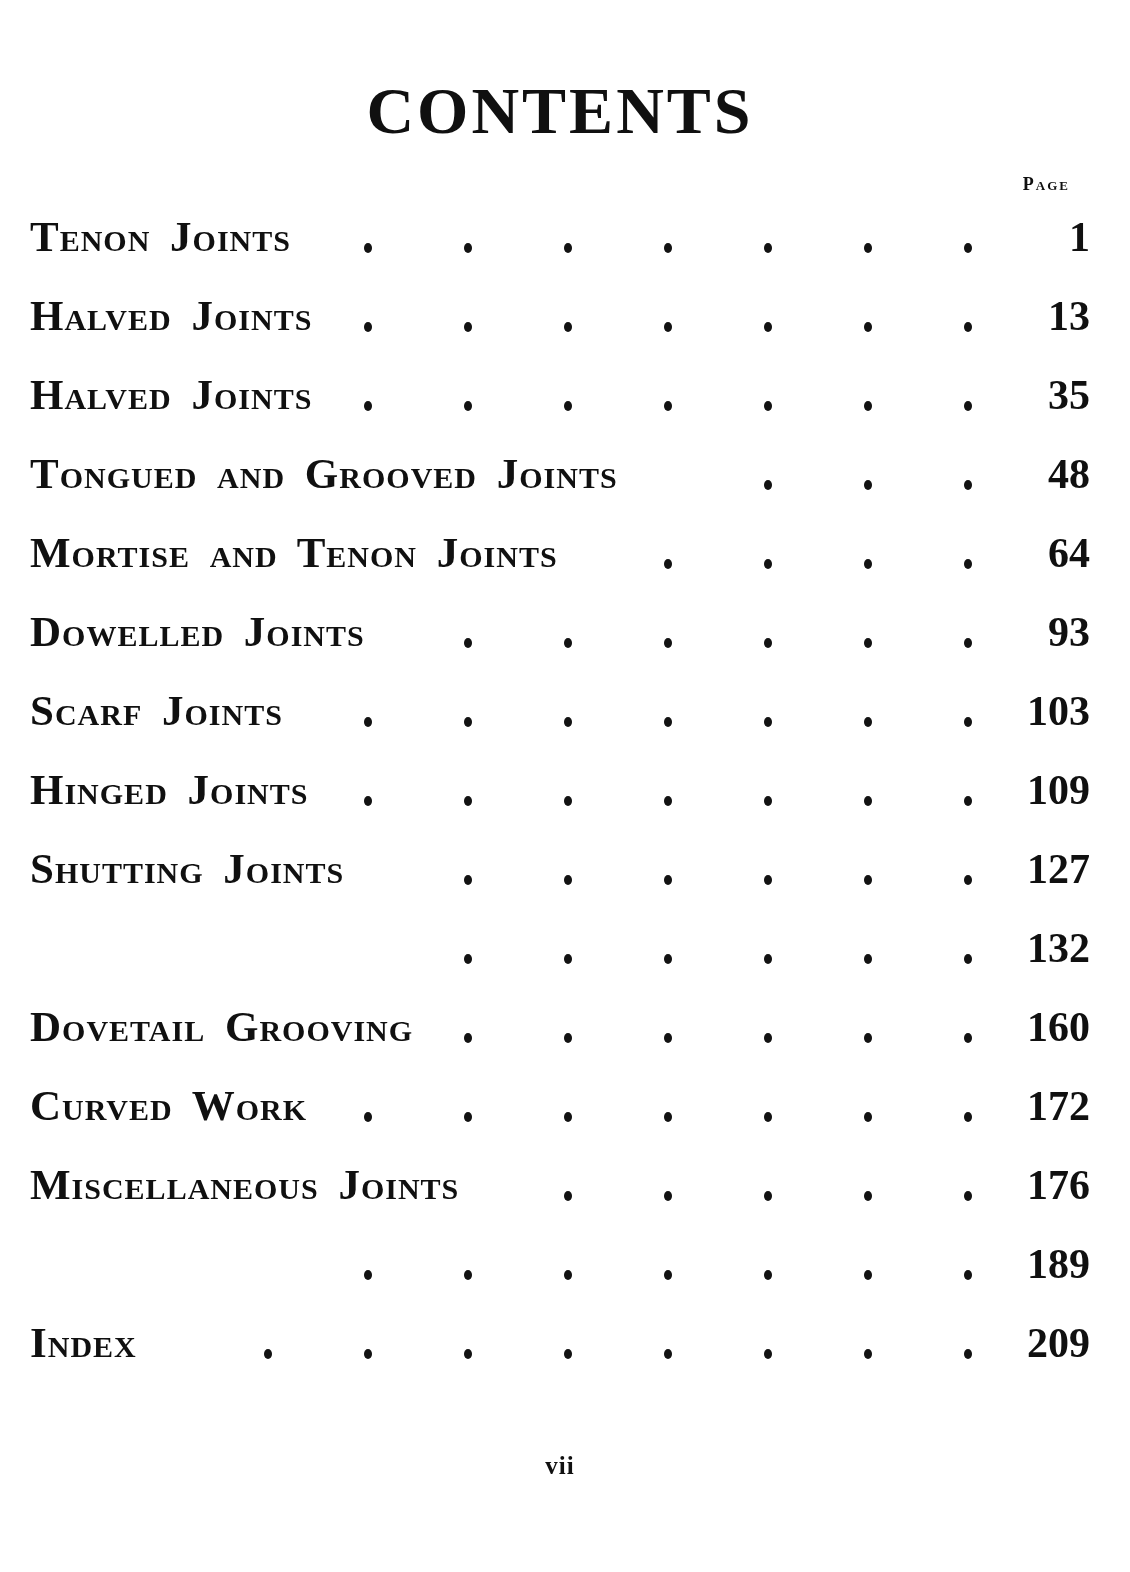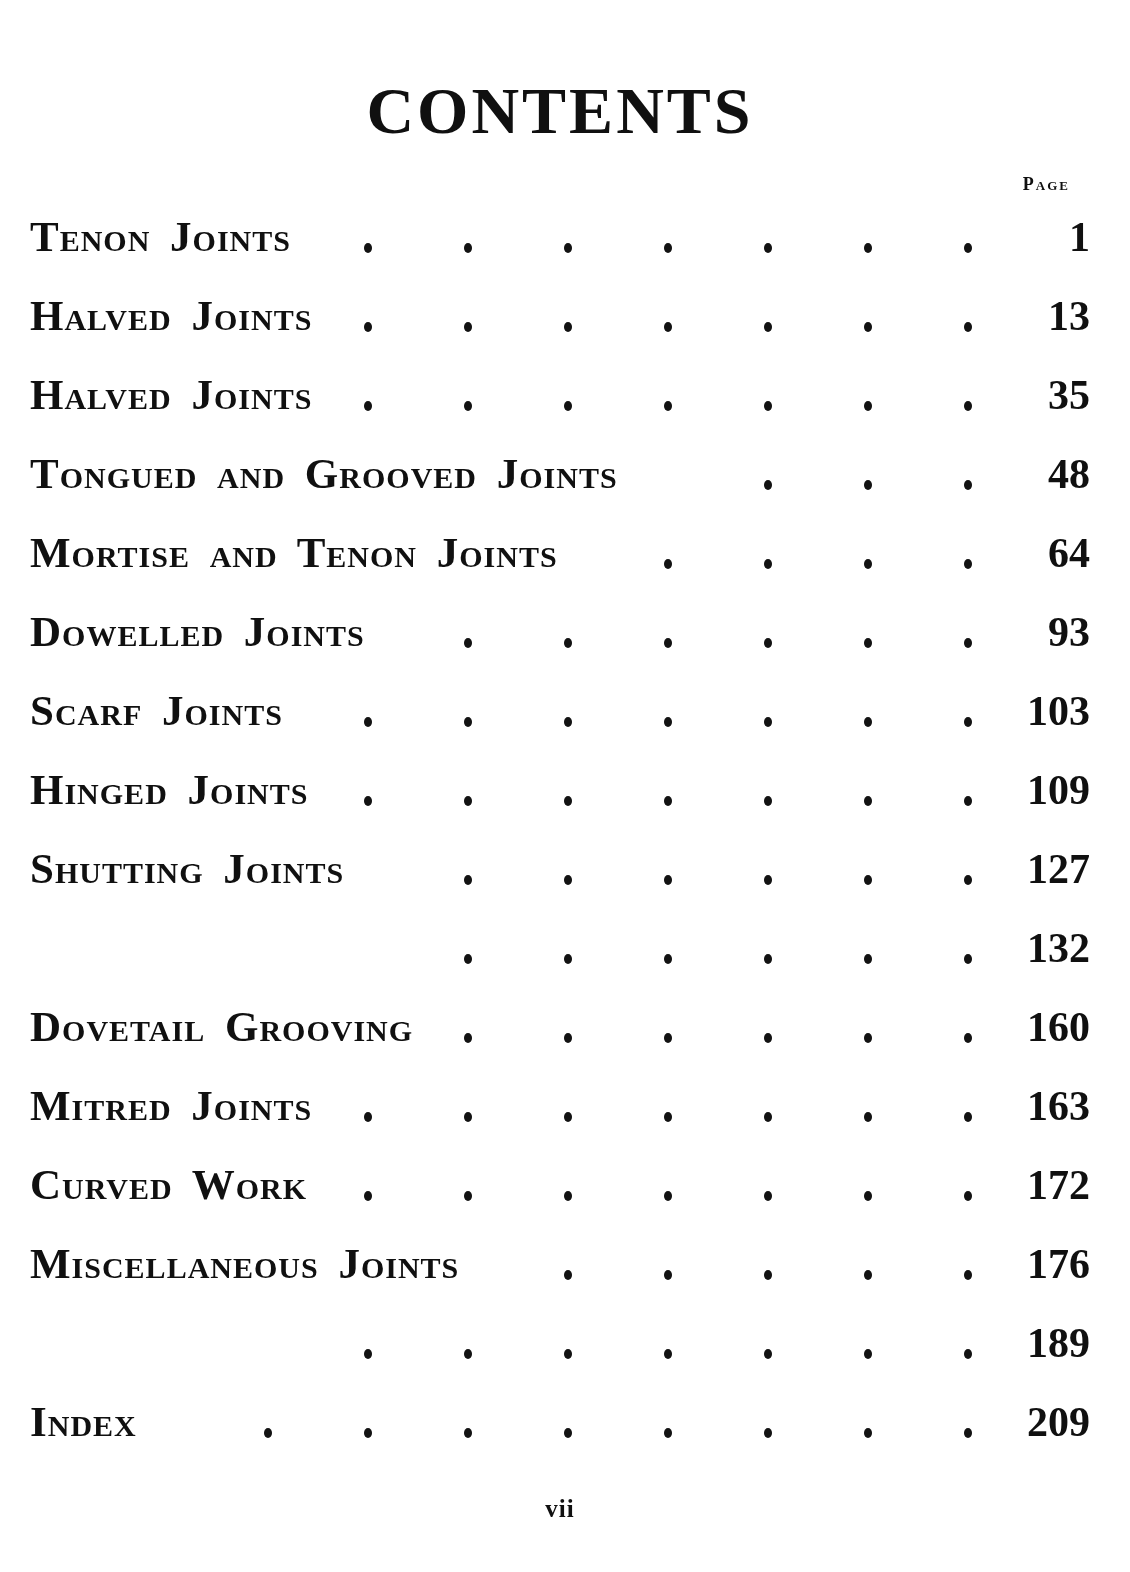--- a/index.html
+++ b/index.html
@@ -68,21 +68,21 @@
   }
   .pageno {
     flex: 0 0 92px;
     text-align: right;
     font-size: 42px;
     font-weight: 700;
     font-feature-settings: "onum";
     white-space: nowrap;
   }
   .footer {
-    margin-top: 34px;
+    margin-top: 70px;
     text-align: center;
     font-size: 25px;
     font-weight: 700;
     letter-spacing: 1px;
   }
 </style>
 </head>
 <body>
 
 <div class="page">
@@ -224,33 +224,20 @@
           <span class="dot" style="right: 26px;"></span>
           <span class="dot" style="right: 126px;"></span>
           <span class="dot" style="right: 226px;"></span>
           <span class="dot" style="right: 326px;"></span>
           <span class="dot" style="right: 426px;"></span>
           <span class="dot" style="right: 526px;"></span>
         </span>
     <span class="pageno">160</span>
   </div>
 
-  <div class="row">
-    <span class="label">Mitred Joints</span>
-    <span class="leader">
-          <span class="dot" style="right: 26px;"></span>
-          <span class="dot" style="right: 126px;"></span>
-          <span class="dot" style="right: 226px;"></span>
-          <span class="dot" style="right: 326px;"></span>
-          <span class="dot" style="right: 426px;"></span>
-          <span class="dot" style="right: 526px;"></span>
-          <span class="dot" style="right: 626px;"></span>
-        </span>
-    <span class="pageno">163</span>
-  </div>
 
   <div class="row">
     <span class="label">Curved Work</span>
     <span class="leader">
           <span class="dot" style="right: 26px;"></span>
           <span class="dot" style="right: 126px;"></span>
           <span class="dot" style="right: 226px;"></span>
           <span class="dot" style="right: 326px;"></span>
           <span class="dot" style="right: 426px;"></span>
           <span class="dot" style="right: 526px;"></span>

